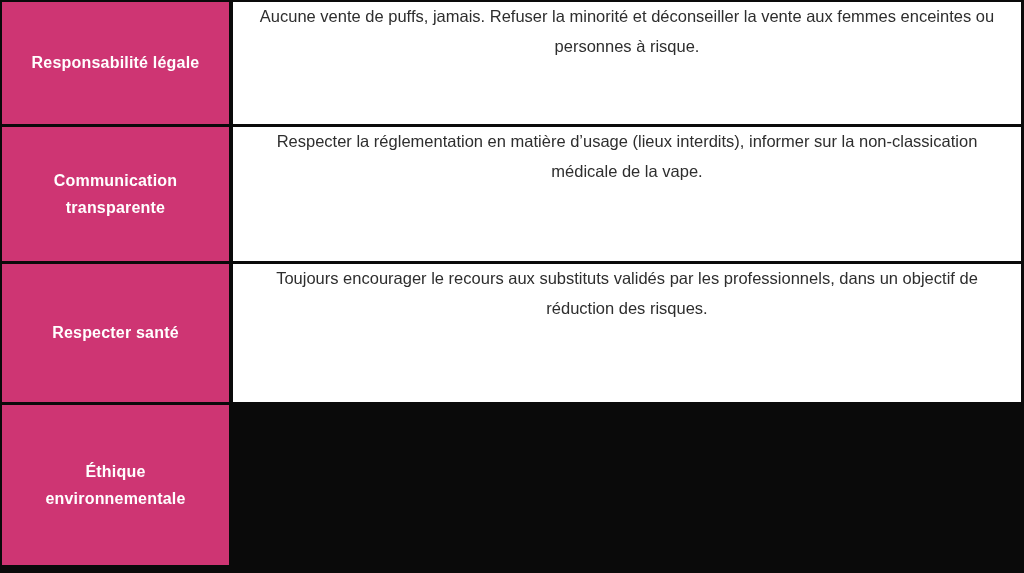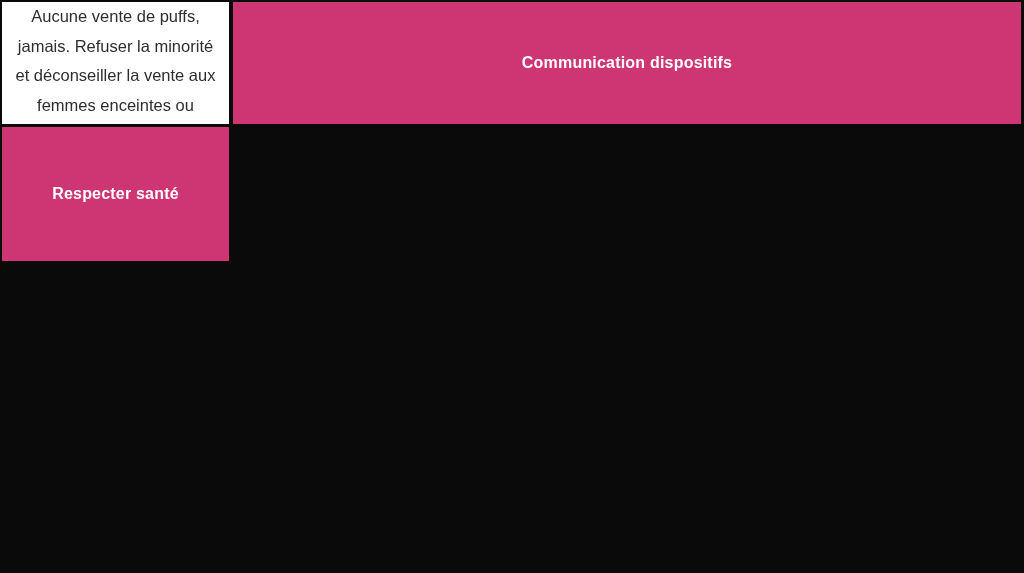--- a/index.html
+++ b/index.html
@@ -47,26 +47,38 @@
     justify-content: center;
     text-align: center;
     padding: 0 12px;
   }
 </style>
 </head>
 <body>
 
 <div class="ethics-table">
 
+  <div class="header-cell">
+    <span>Responsabilité légale</span>
+  </div>
   <div class="body-cell">
     <span>Aucune vente de puffs, jamais. Refuser la minorité et déconseiller la vente aux femmes enceintes ou personnes à risque.</span>
   </div>
 
   <div class="header-cell">
-    <span>Communication dispositifs</span>
+    <span>Communication transparente</span>
+  </div>
+  <div class="body-cell">
+    <span>Respecter la réglementation en matière d’usage (lieux interdits), informer sur la non-classication médicale de la vape.</span>
   </div>
 
   <div class="header-cell">
     <span>Respecter santé</span>
   </div>
+  <div class="body-cell">
+    <span>Toujours encourager le recours aux substituts validés par les professionnels, dans un objectif de réduction des risques.</span>
+  </div>
 
+  <div class="header-cell">
+    <span>Éthique environnementale</span>
+  </div>
 
 </div>
 
 </body></html>

